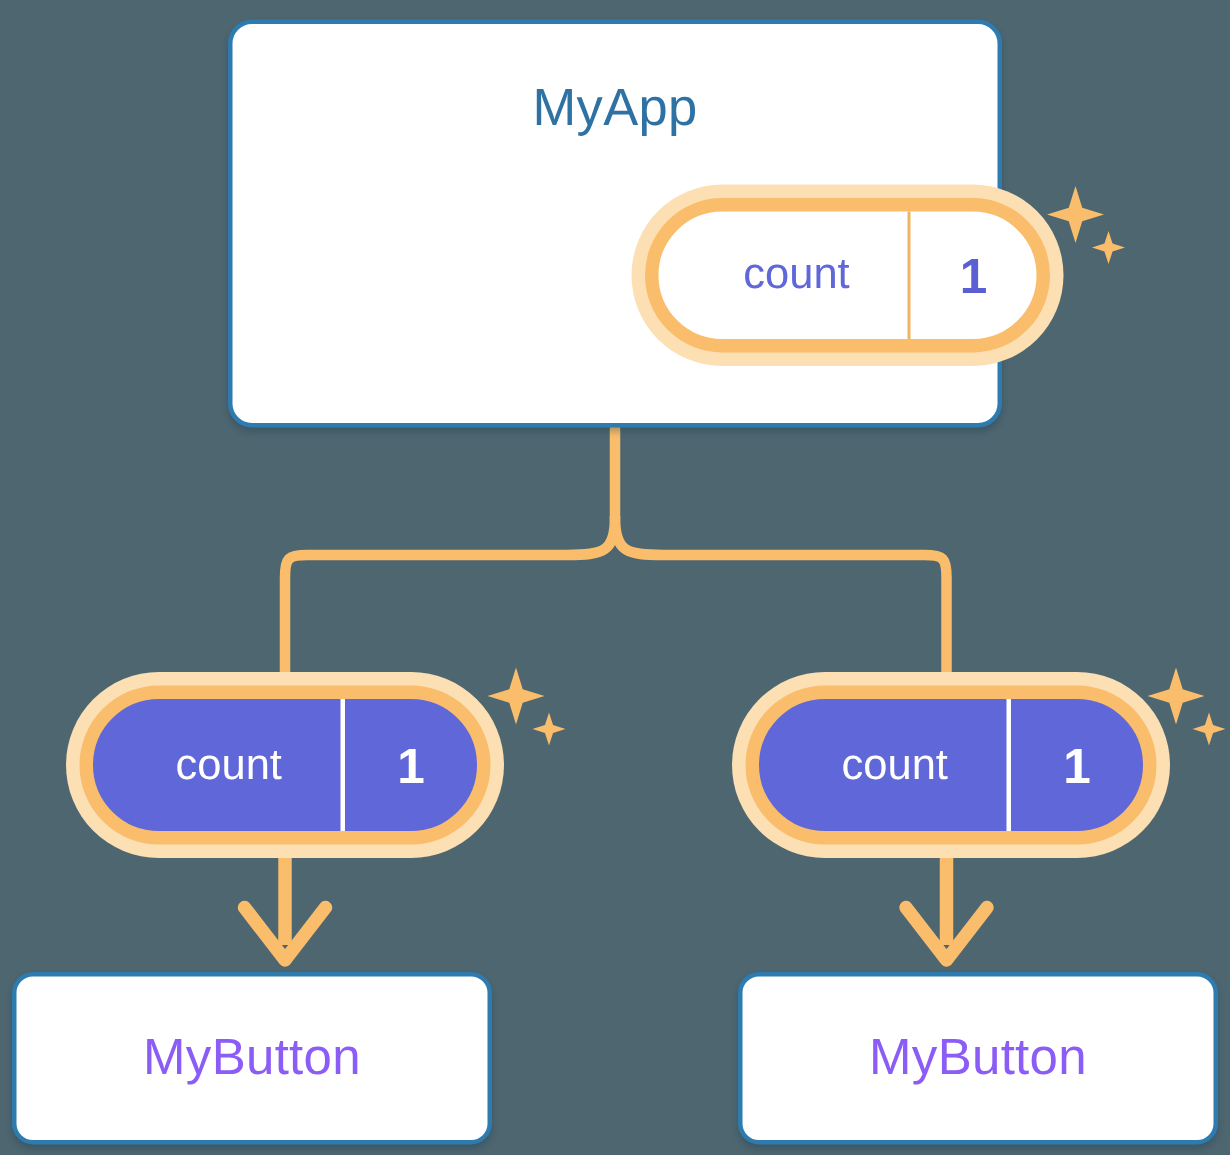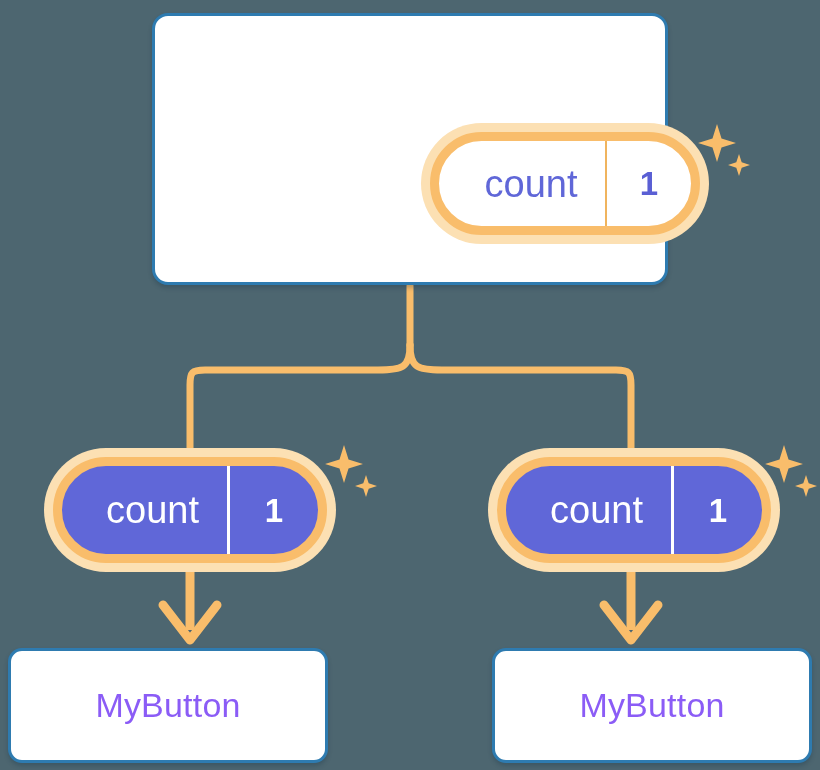--- a/index.html
+++ b/index.html
@@ -104,21 +104,21 @@
     overflow: hidden;
   }
   .pill-cell {
     display: flex;
     align-items: center;
     justify-content: center;
     line-height: 1;
   }
   .pill-key {
     flex: 1 1 auto;
-    font-size: 38px;
+    font-size: 29px;
   }
   .pill-val {
     flex: 0 0 auto;
     font-weight: bold;
     font-size: 33px;
   }
 
   
   .pill-light .pill-ring { background: #ffffff; }
   .pill-light .pill-key  { color: #6067d8; }
@@ -187,20 +187,21 @@
     <path d="M 410 345 C 410 368, 418 370, 442 370 L 616 370 C 629 370, 631 372, 631 385 L 631 450" fill="none" stroke="#f9bd6b" stroke-width="7" stroke-linecap="round"></path>
 
     <path d="M 190 570 L 190 630" fill="none" stroke="#f9bd6b" stroke-width="9" stroke-linecap="butt"></path>
     <path d="M 163 605 L 190 640 L 217 605" fill="none" stroke="#f9bd6b" stroke-width="9" stroke-linecap="round" stroke-linejoin="round"></path>
 
     <path d="M 631 570 L 631 630" fill="none" stroke="#f9bd6b" stroke-width="9" stroke-linecap="butt"></path>
     <path d="M 604 605 L 631 640 L 658 605" fill="none" stroke="#f9bd6b" stroke-width="9" stroke-linecap="round" stroke-linejoin="round"></path>
   </svg>
 
   <div class="card" id="app-card">
+    <div class="app-title">MyApp</div>
 
     <div class="pill pill-light" id="pill-root">
       <div class="pill-ring">
         <div class="pill-cell pill-key">count</div>
         <div class="pill-cell pill-val">1</div>
       </div>
     </div>
 
     <svg class="sparkle-group" id="sparkle-root" width="66" height="66" viewBox="0 0 66 66">
       <path d="M26 4 L30.5 18.5 L45 23 L30.5 27.5 L26 42 L21.5 27.5 L7 23 L21.5 18.5 Z" fill="#f9bd6b"></path>

